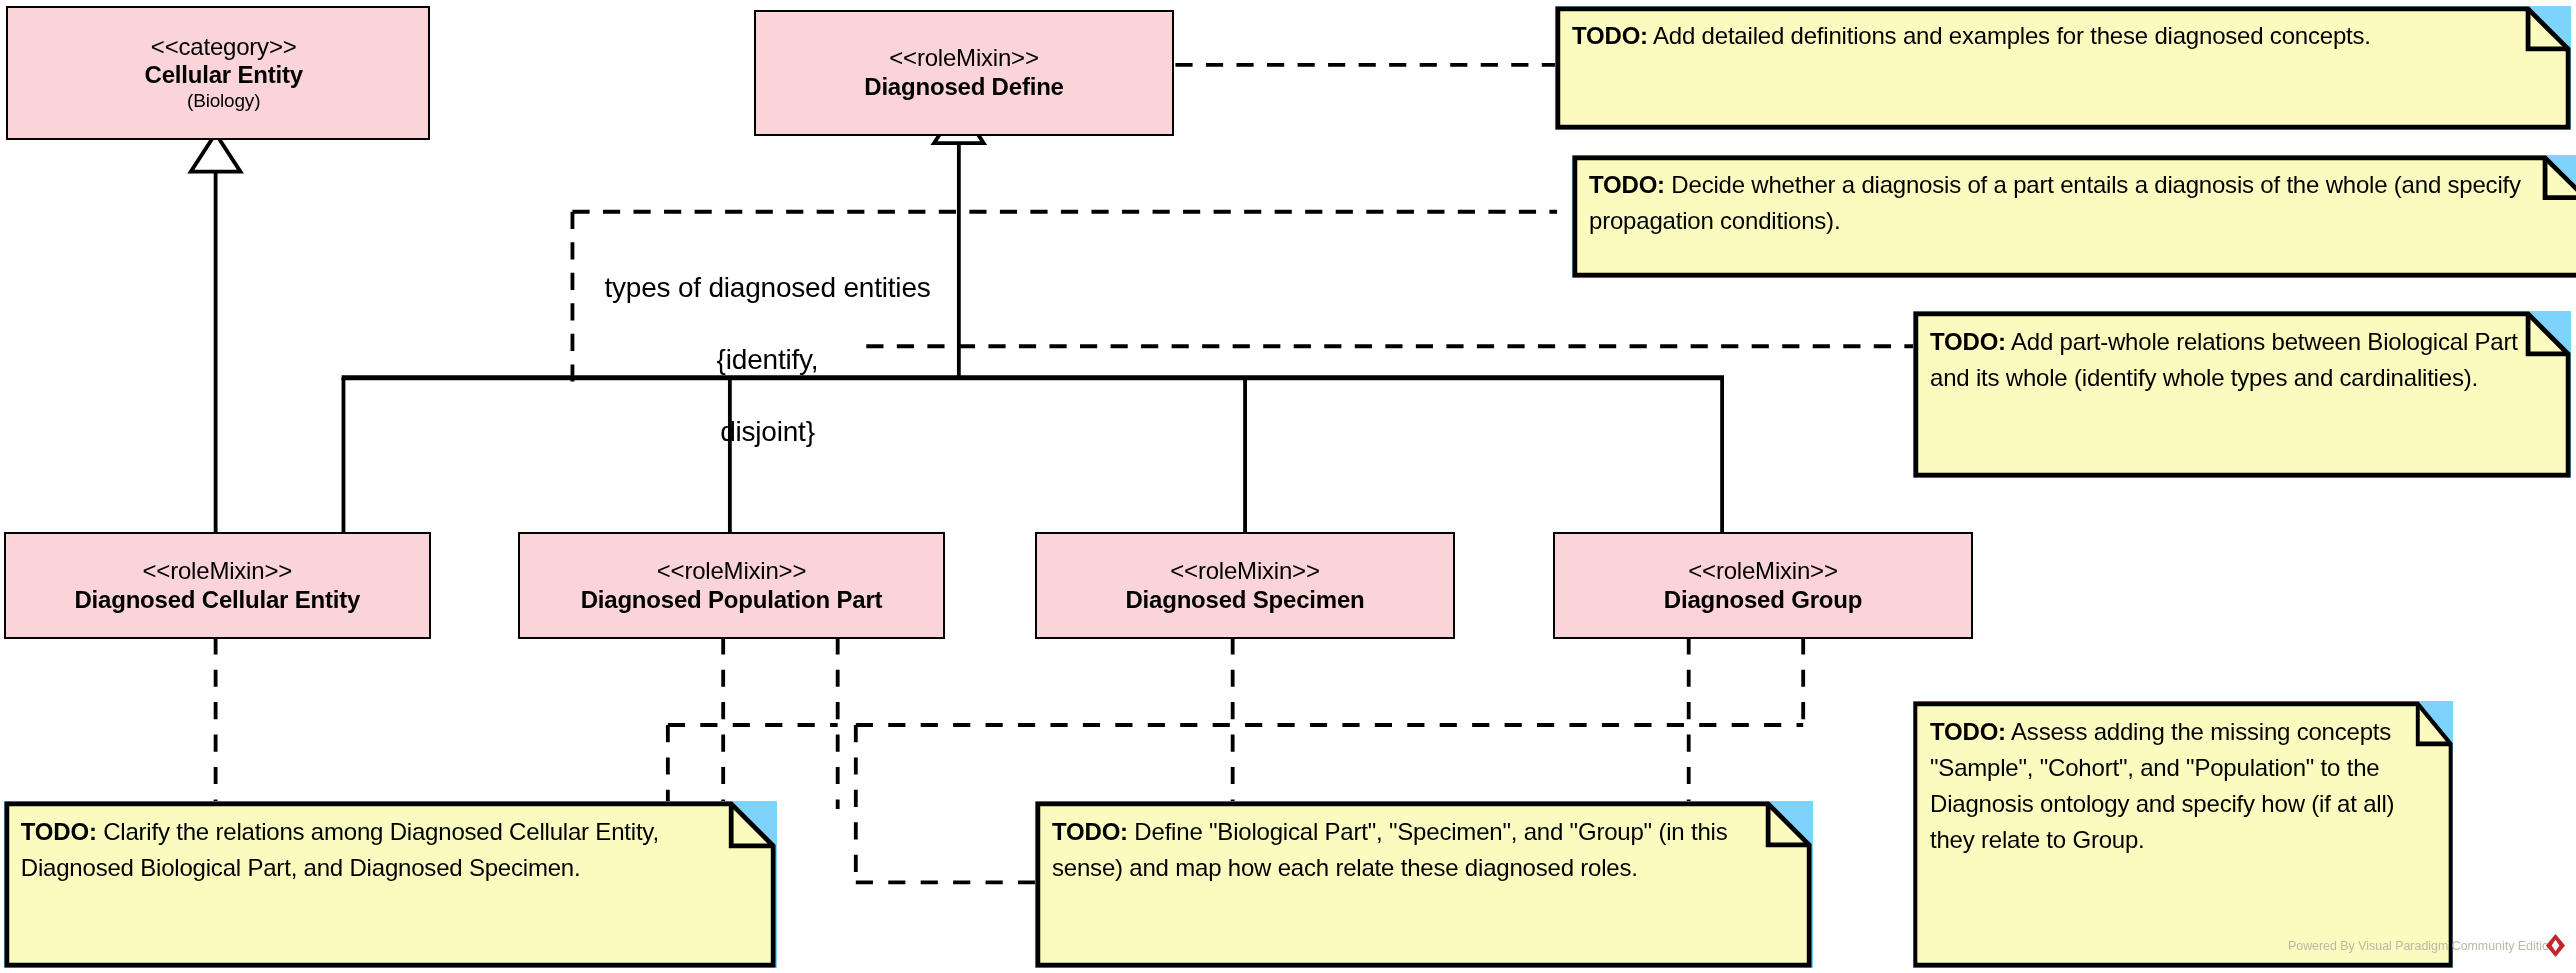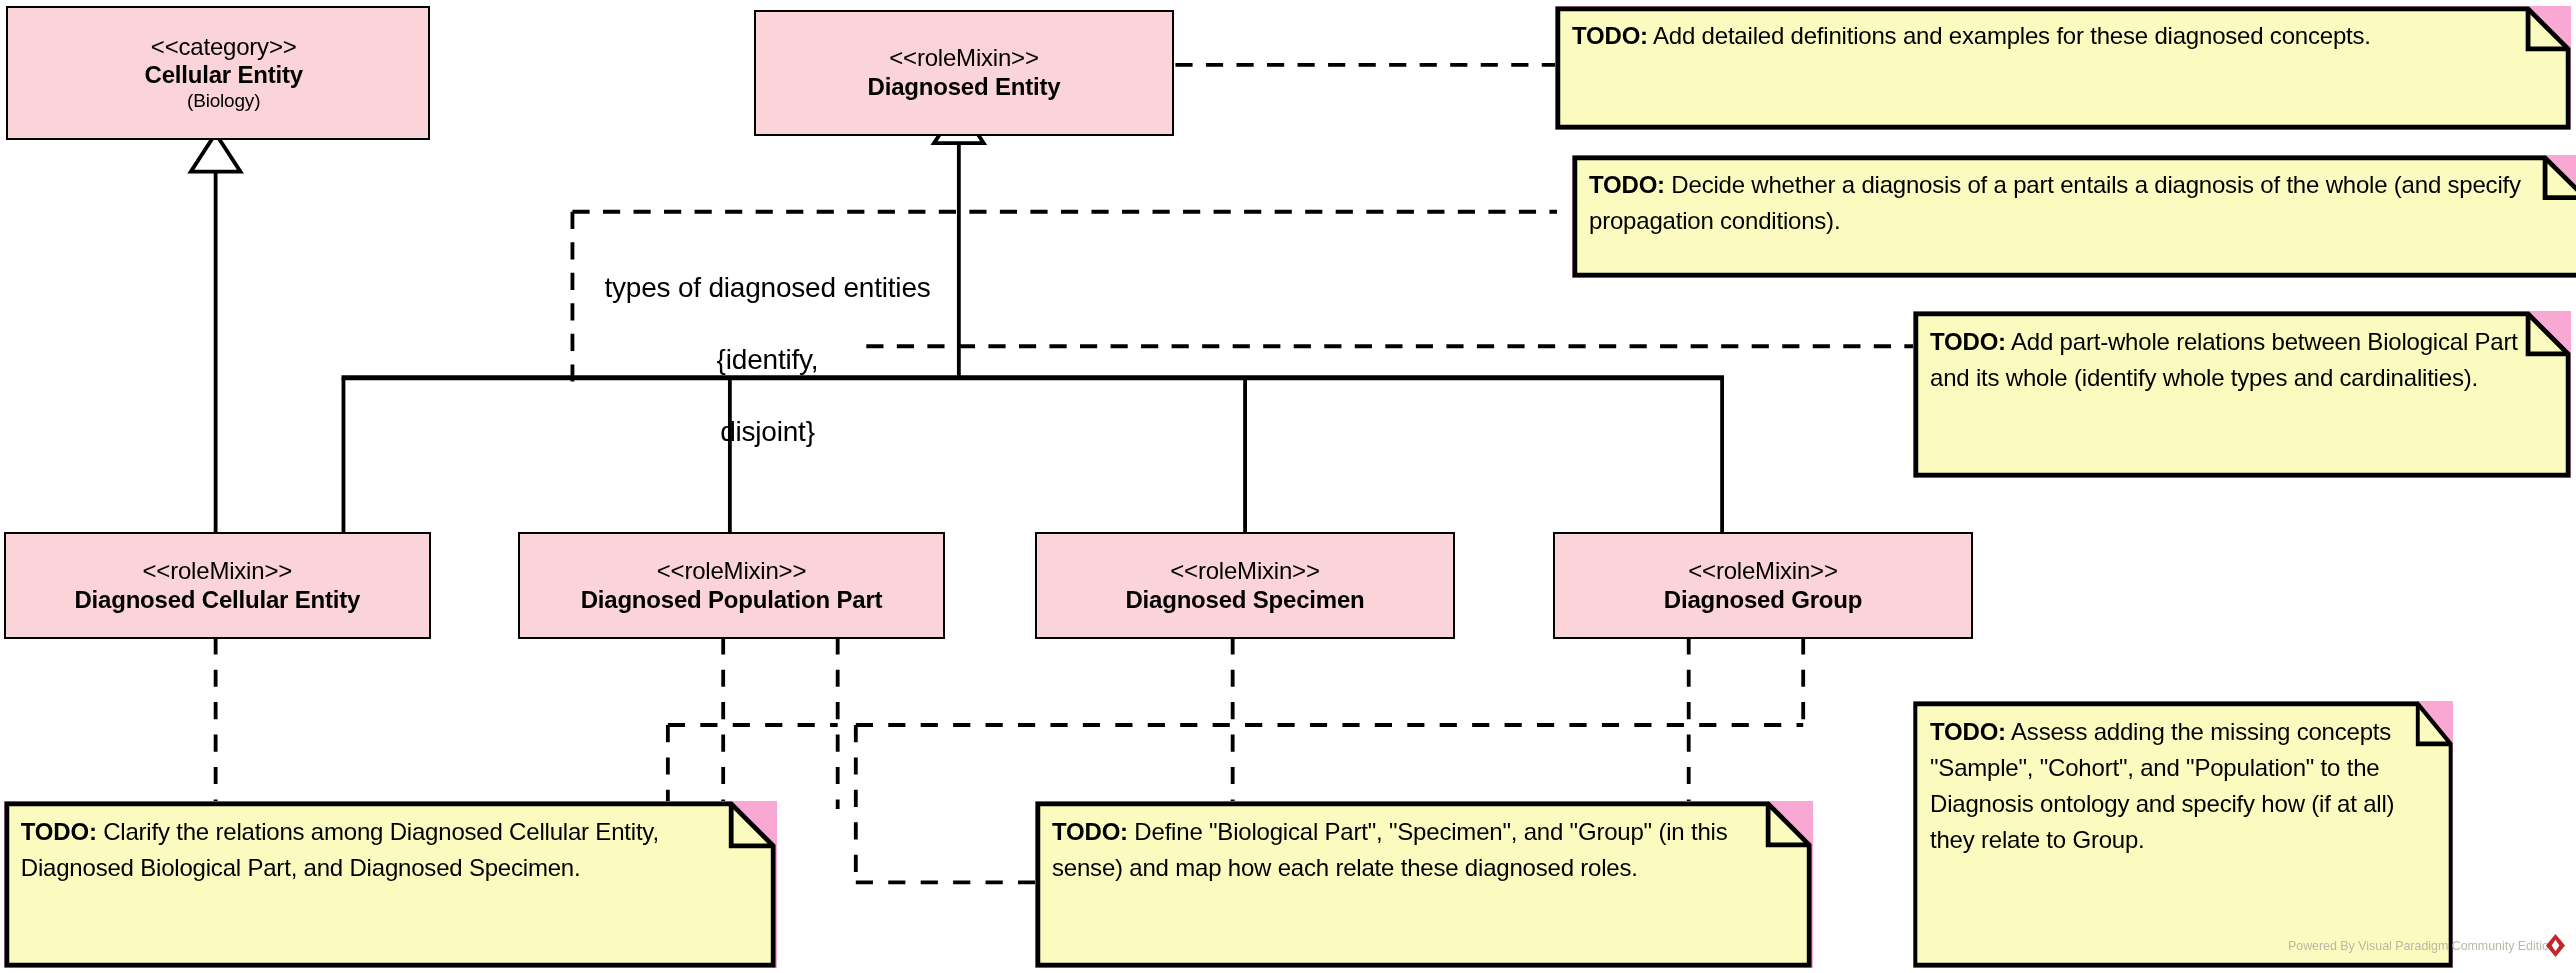--- a/index.html
+++ b/index.html
@@ -19,21 +19,21 @@
     color:#000000;
     z-index:5;
   }
   .stereotype{font-size:24px;line-height:1.18;font-weight:400;letter-spacing:-0.2px;}
   .cname{font-size:24px;line-height:1.18;font-weight:bold;letter-spacing:-0.2px;}
   .subname{font-size:19px;line-height:1.18;font-weight:400;letter-spacing:-0.2px;}
 
   
   .uml-note{
     position:absolute;
-    background:#f9a8d4;
+    background:#7dd3fc;
     box-sizing:border-box;
     z-index:6;
   }
   .uml-note .note-body{
     position:absolute;left:0;top:0;width:100%;height:100%;
   }
   .uml-note .note-text{
     position:absolute;
     left:13.4px;right:9.5px;top:11.4px;
     font-size:24px;line-height:36px;color:#000000;
@@ -127,21 +127,21 @@
   </svg>
 
   <div class="uml-class" style="left:5.7px;top:5.7px;width:424px;height:134px;padding-left:12px;">
     <div class="stereotype">&lt;&lt;category&gt;&gt;</div>
     <div class="cname">Cellular Entity</div>
     <div class="subname">(Biology)</div>
   </div>
 
   <div class="uml-class" style="left:754px;top:9.5px;width:420px;height:126px;">
     <div class="stereotype">&lt;&lt;roleMixin&gt;&gt;</div>
-    <div class="cname">Diagnosed Entity</div>
+    <div class="cname">Diagnosed Define</div>
   </div>
 
   <div class="gen-label" style="left:572px;top:234px;width:391px;">
     <div>types of diagnosed entities</div>
     <div>{identify,</div>
     <div>disjoint}</div>
   </div>
 
   <div class="uml-class" style="left:3.8px;top:532px;width:427px;height:107px;">
     <div class="stereotype">&lt;&lt;roleMixin&gt;&gt;</div>

